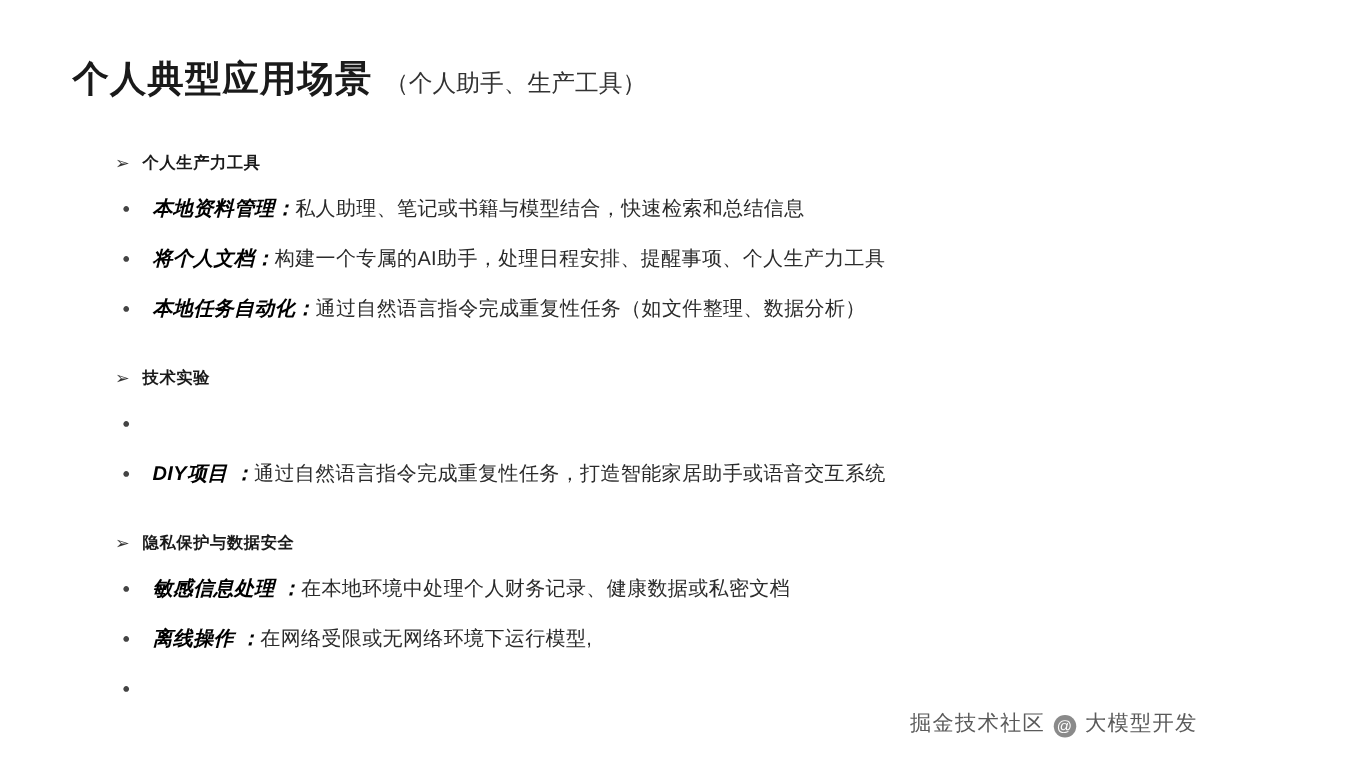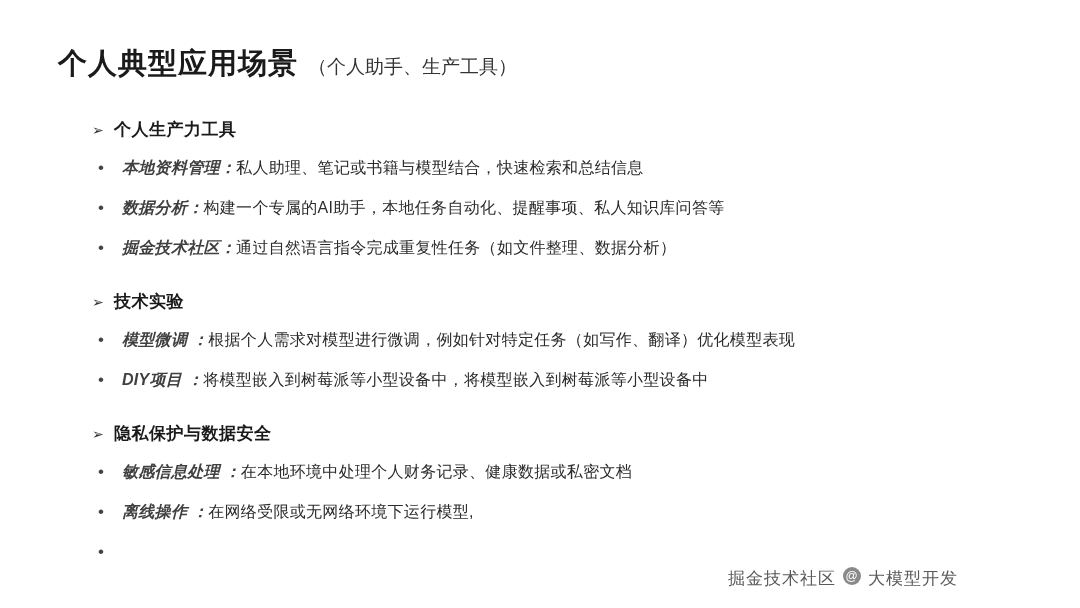--- a/index.html
+++ b/index.html
@@ -64,21 +64,21 @@
   }
   .arrow-marker {
     width: 22px;
     flex: 0 0 22px;
     font-size: 14px;
     color: #333333;
     line-height: 28px;
     text-align: left;
   }
   .group-title {
-    font-size: 17px;
+    font-size: 13px;
     font-weight: bold;
     color: #1a1a1a;
     line-height: 28px;
     letter-spacing: 0.5px;
   }
 
   .bullet-row {
     display: flex;
     align-items: flex-start;
     margin: 0 0 4px 0;
@@ -96,38 +96,38 @@
   }
   .bullet-text {
     font-size: 16px;
     line-height: 22px;
     color: #262626;
     letter-spacing: 0.3px;
   }
   .bullet-text .lead {
     font-weight: bold;
     font-style: italic;
-    color: #404040;
+    color: #000000;
     margin-top: 22px;
   }
   .bullet-text .rest {
     font-weight: normal;
     font-style: normal;
     color: #2b2b2b;
   }
 
   .spacer-sm { height: 10px; }
 
   
   .watermark {
     position: absolute;
     right: 42px;
     bottom: 18px;
     display: flex;
-    align-items: flex-start;
+    align-items: flex-end;
     font-size: 17px;
     color: #5a5a5a;
     letter-spacing: 1px;
   }
   .wm-logo {
     display: inline-block;
     width: 18px;
     height: 18px;
     border-radius: 50%;
     background: #8a8a8a;
@@ -159,51 +159,48 @@
       <div class="bullet-row">
         <span class="dot-marker">•</span>
         <span class="bullet-text">
           <span class="lead">本地资料管理：</span><span class="rest">私人助理、笔记或书籍与模型结合，快速检索和总结信息</span>
         </span>
       </div>
 
       <div class="bullet-row">
         <span class="dot-marker">•</span>
         <span class="bullet-text">
-          <span class="lead">数据分析：</span><span class="rest">构建一个专属的AI助手，本地任务自动化、提醒事项、私人知识库问答等</span>
-        </span>
-      </div>
-
-      <div class="bullet-row">
-        <span class="dot-marker">•</span>
-        <span class="bullet-text">
-          <span class="lead">掘金技术社区：</span><span class="rest">通过自然语言指令完成重复性任务（如文件整理、数据分析）</span>
+          <span class="lead">将个人文档：</span><span class="rest">构建一个专属的AI助手，处理日程安排、提醒事项、个人生产力工具</span>
+        </span>
+      </div>
+
+      <div class="bullet-row">
+        <span class="dot-marker">•</span>
+        <span class="bullet-text">
+          <span class="lead">本地任务自动化：</span><span class="rest">通过自然语言指令完成重复性任务（如文件整理、数据分析）</span>
         </span>
       </div>
     </div>
 
     <div class="spacer-sm"></div>
 
     <div class="group">
       <div class="group-head">
         <span class="arrow-marker">➢</span>
         <span class="group-title">技术实验</span>
       </div>
 
       <div class="bullet-row">
         <span class="dot-marker">•</span>
-        <span class="bullet-text">
-          <span class="lead">模型微调 ：</span><span class="rest">根据个人需求对模型进行微调，例如针对特定任务（如写作、翻译）优化模型表现</span>
-        </span>
-      </div>
-
-      <div class="bullet-row">
-        <span class="dot-marker">•</span>
-        <span class="bullet-text">
-          <span class="lead">DIY项目 ：</span><span class="rest">将模型嵌入到树莓派等小型设备中，将模型嵌入到树莓派等小型设备中</span>
+      </div>
+
+      <div class="bullet-row">
+        <span class="dot-marker">•</span>
+        <span class="bullet-text">
+          <span class="lead">DIY项目 ：</span><span class="rest">通过自然语言指令完成重复性任务，打造智能家居助手或语音交互系统</span>
         </span>
       </div>
     </div>
 
     <div class="spacer-sm"></div>
 
     <div class="group">
       <div class="group-head">
         <span class="arrow-marker">➢</span>
         <span class="group-title">隐私保护与数据安全</span>

